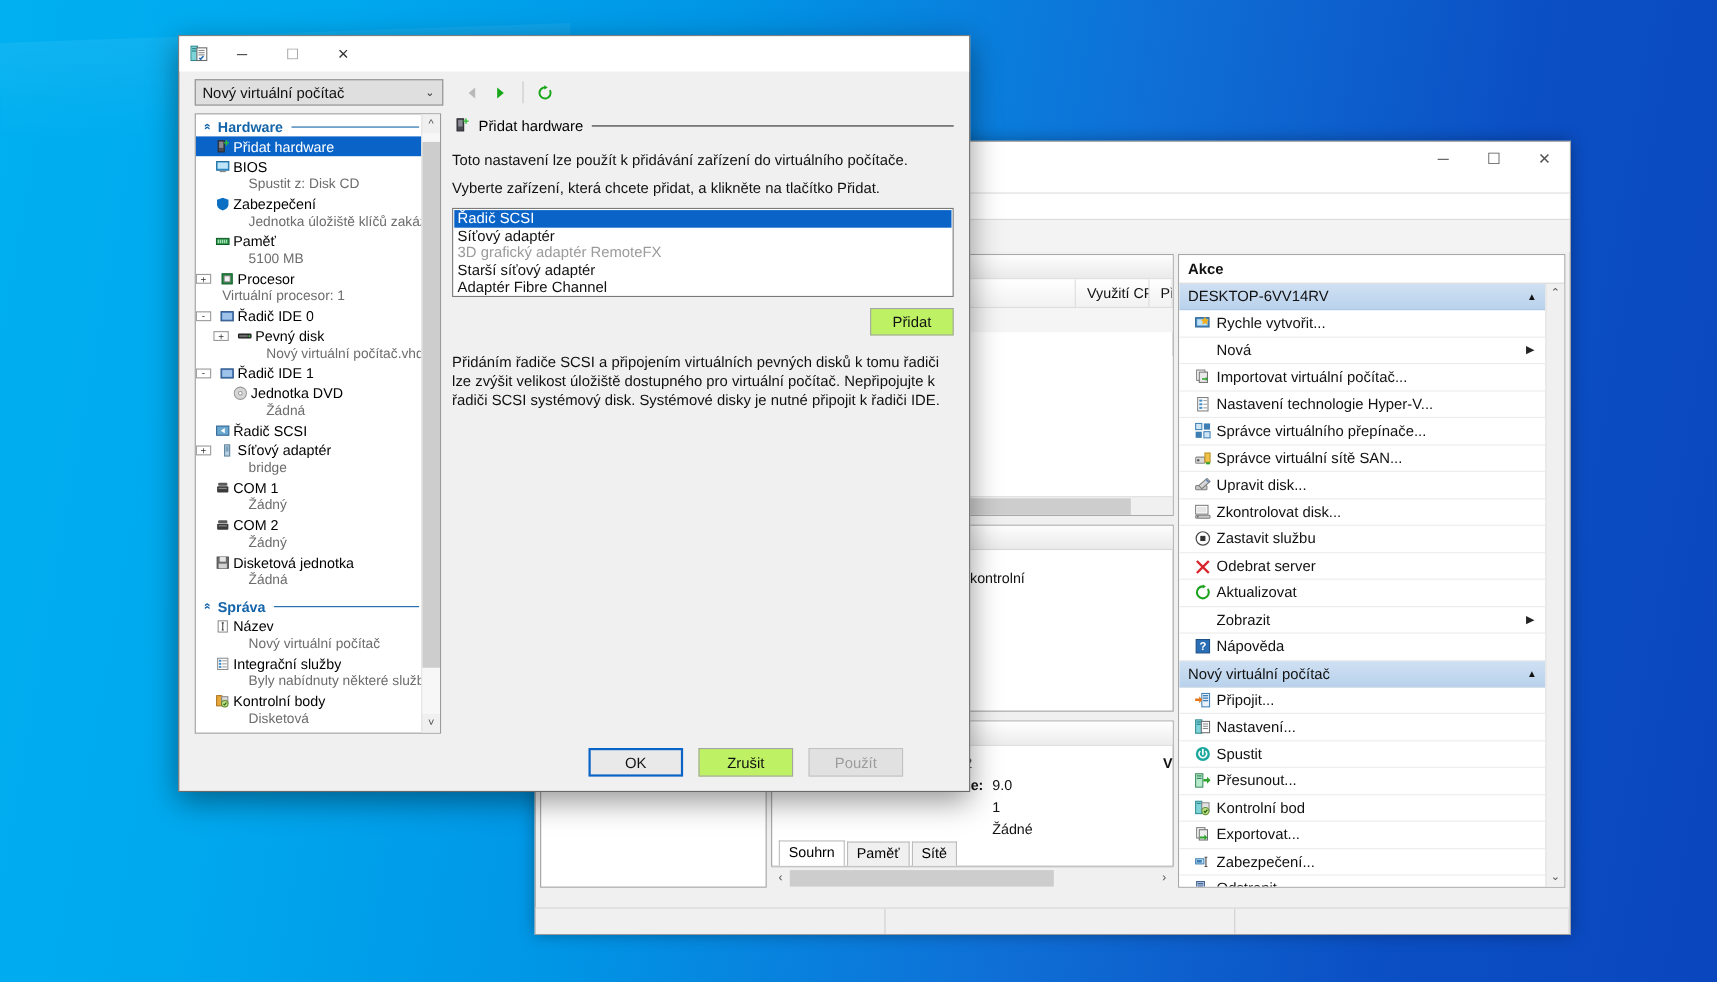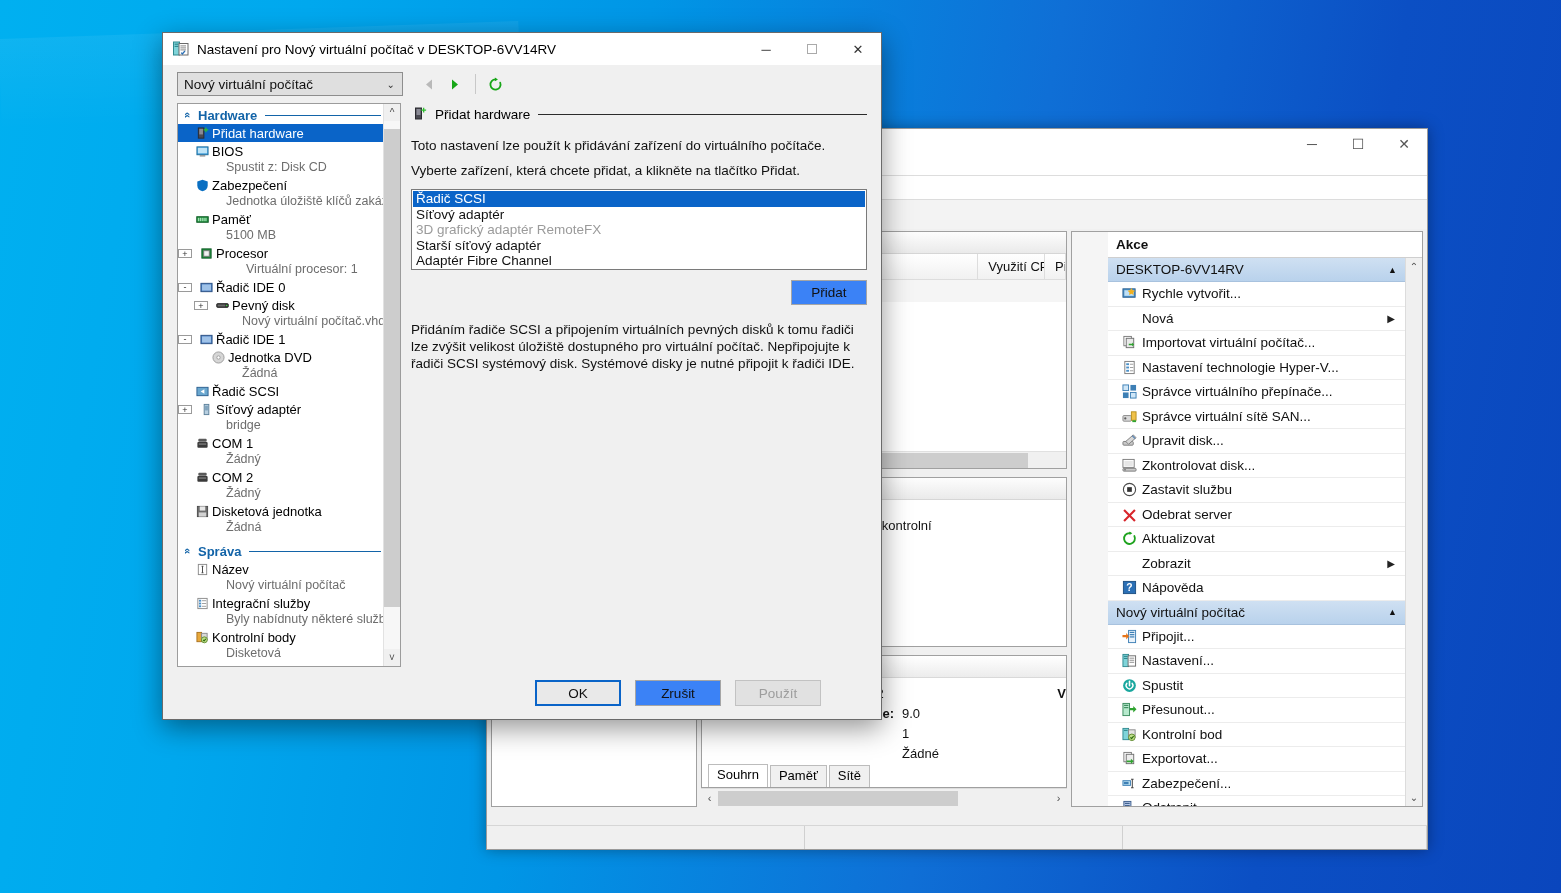--- a/index.html
+++ b/index.html
@@ -45,21 +45,21 @@
     display: flex; padding: 2px 4px 0 4px;
   }
   .bg-left {
     width: 206px; background: #fff; border: 1px solid #a0a0a0; margin-right: 4px;
   }
   .bg-center {
     flex: 1; display: flex; flex-direction: column; min-width: 0;
   }
   .bg-right {
     width: 352px; background: #f5f5f5; border: 1px solid #a0a0a0; margin-left: 4px;
-    display: flex; flex-direction: column; padding-left: 36px;
+    display: flex; flex-direction: column;
   }
 
   
   .vmlist-wrap { border: 1px solid #a0a0a0; background: #fff; height: 238px; display: flex; flex-direction: column; }
   .vmlist-head {
     height: 22px; background: linear-gradient(180deg,#fdfdfd,#eaeaea);
     border-bottom: 1px solid #d6d6d6;
   }
   .vmlist-cols {
     display: flex; height: 26px; align-items: center;
@@ -186,21 +186,21 @@
   .listbox {
     margin-top: 10px; height: 81px; border: 1px solid #7a7a7a; background: #fff;
     padding: 1px; overflow: hidden;
   }
   .lbitem { height: 15.5px; font-size: 13.5px; padding-left: 3px; color: #111; line-height: 15.5px; }
   .lbitem.sel { background: #0a64c8; color: #fff; }
   .lbitem.dis { color: #9b9b9b; }
 
   .addrow { display: flex; justify-content: flex-end; margin-top: 10px; }
   .btn {
-    height: 25px; min-width: 76px; border: 1px solid #a5a5a5; background: #3b82f6;
+    height: 25px; min-width: 76px; border: 1px solid #a5a5a5; background: #bef264;
     font-size: 13.5px; color: #111; display: flex; align-items: center; justify-content: center;
   }
   .btn.dis { color: #9d9d9d; border-color: #c2c2c2; background: #e1e1e1; }
   .btn.default { border: 2px solid #0a64c8; background: #e9e9e9; }
   .desc { font-size: 13.5px; color: #111; margin-top: 16px; line-height: 17px; }
 
   .dlg-foot {
     height: 52px; flex: 0 0 52px; display: flex; align-items: center;
     justify-content: flex-end; padding-right: 60px; gap: 14px;
   }
@@ -566,21 +566,20 @@
         <rect x="0.5" y="1" width="6" height="13" fill="#7fd4d9" stroke="#2f8a90"></rect>
         <rect x="1.6" y="2.6" width="3.8" height="1.2" fill="#2f8a90"></rect>
         <rect x="1.6" y="4.8" width="3.8" height="1.2" fill="#2f8a90"></rect>
         <rect x="6" y="2.5" width="9" height="11.5" fill="#ffffff" stroke="#6a6a6a"></rect>
         <rect x="7.4" y="4.4" width="5.6" height="1" fill="#8a8a8a"></rect>
         <rect x="7.4" y="6.4" width="5.6" height="1" fill="#8a8a8a"></rect>
         <rect x="7.4" y="8.4" width="5.6" height="1" fill="#8a8a8a"></rect>
         <path d="M8.2 11.6 l1.2 1.3 2.6-3" stroke="#2a6fb5" stroke-width="1.4" fill="none"></path>
       </svg>
     </span>
-    <span class="dlg-title-text">Nastavení pro Nový virtuální počítač v DESKTOP-6VV14RV</span>
     <span class="dlg-ctrl">
       <span class="dlg-cbtn">─</span>
       <span class="dlg-cbtn">
         <svg width="10" height="10" viewBox="0 0 10 10">
             <rect x="0.5" y="0.5" width="9" height="9" fill="none" stroke="#aaa"></rect>
           </svg>
       </span>
       <span class="dlg-cbtn close">✕</span>
     </span>
   </div>
@@ -676,21 +675,21 @@
         <div class="tnode">
           <span class="texp" style="border:1px solid #9a9a9a;width:9px;height:9px;line-height:8px;font-size:9px;margin-right:4px;background:#fff;">+</span>
           <span class="ticon">
             <svg width="13" height="13" viewBox="0 0 14 14">
                 <rect x="2" y="2" width="10" height="10" fill="#1f8a3c" stroke="#0f5c26"></rect>
                 <rect x="4" y="4" width="6" height="6" fill="#f2f2f2" stroke="#7a7a7a"></rect>
               </svg>
           </span>
           <span class="tlabel">Procesor</span>
         </div>
-        <div class="tsub" style="padding-left:68px">Virtuální procesor: 1</div>
+        <div class="tsub" style="padding-left:24px">Virtuální procesor: 1</div>
 
         <div class="tnode">
           <span class="texp" style="border:1px solid #9a9a9a;width:9px;height:9px;line-height:7px;font-size:9px;margin-right:4px;background:#fff;">-</span>
           <span class="ticon">
             <svg width="13" height="13" viewBox="0 0 14 14">
                 <rect x="1" y="2.5" width="12" height="9" fill="#4a7fc2" stroke="#2a4f82"></rect>
                 <rect x="2.2" y="3.7" width="9.6" height="6.6" fill="#9fc2e8"></rect>
               </svg>
           </span>
           <span class="tlabel">Řadič IDE 0</span>

